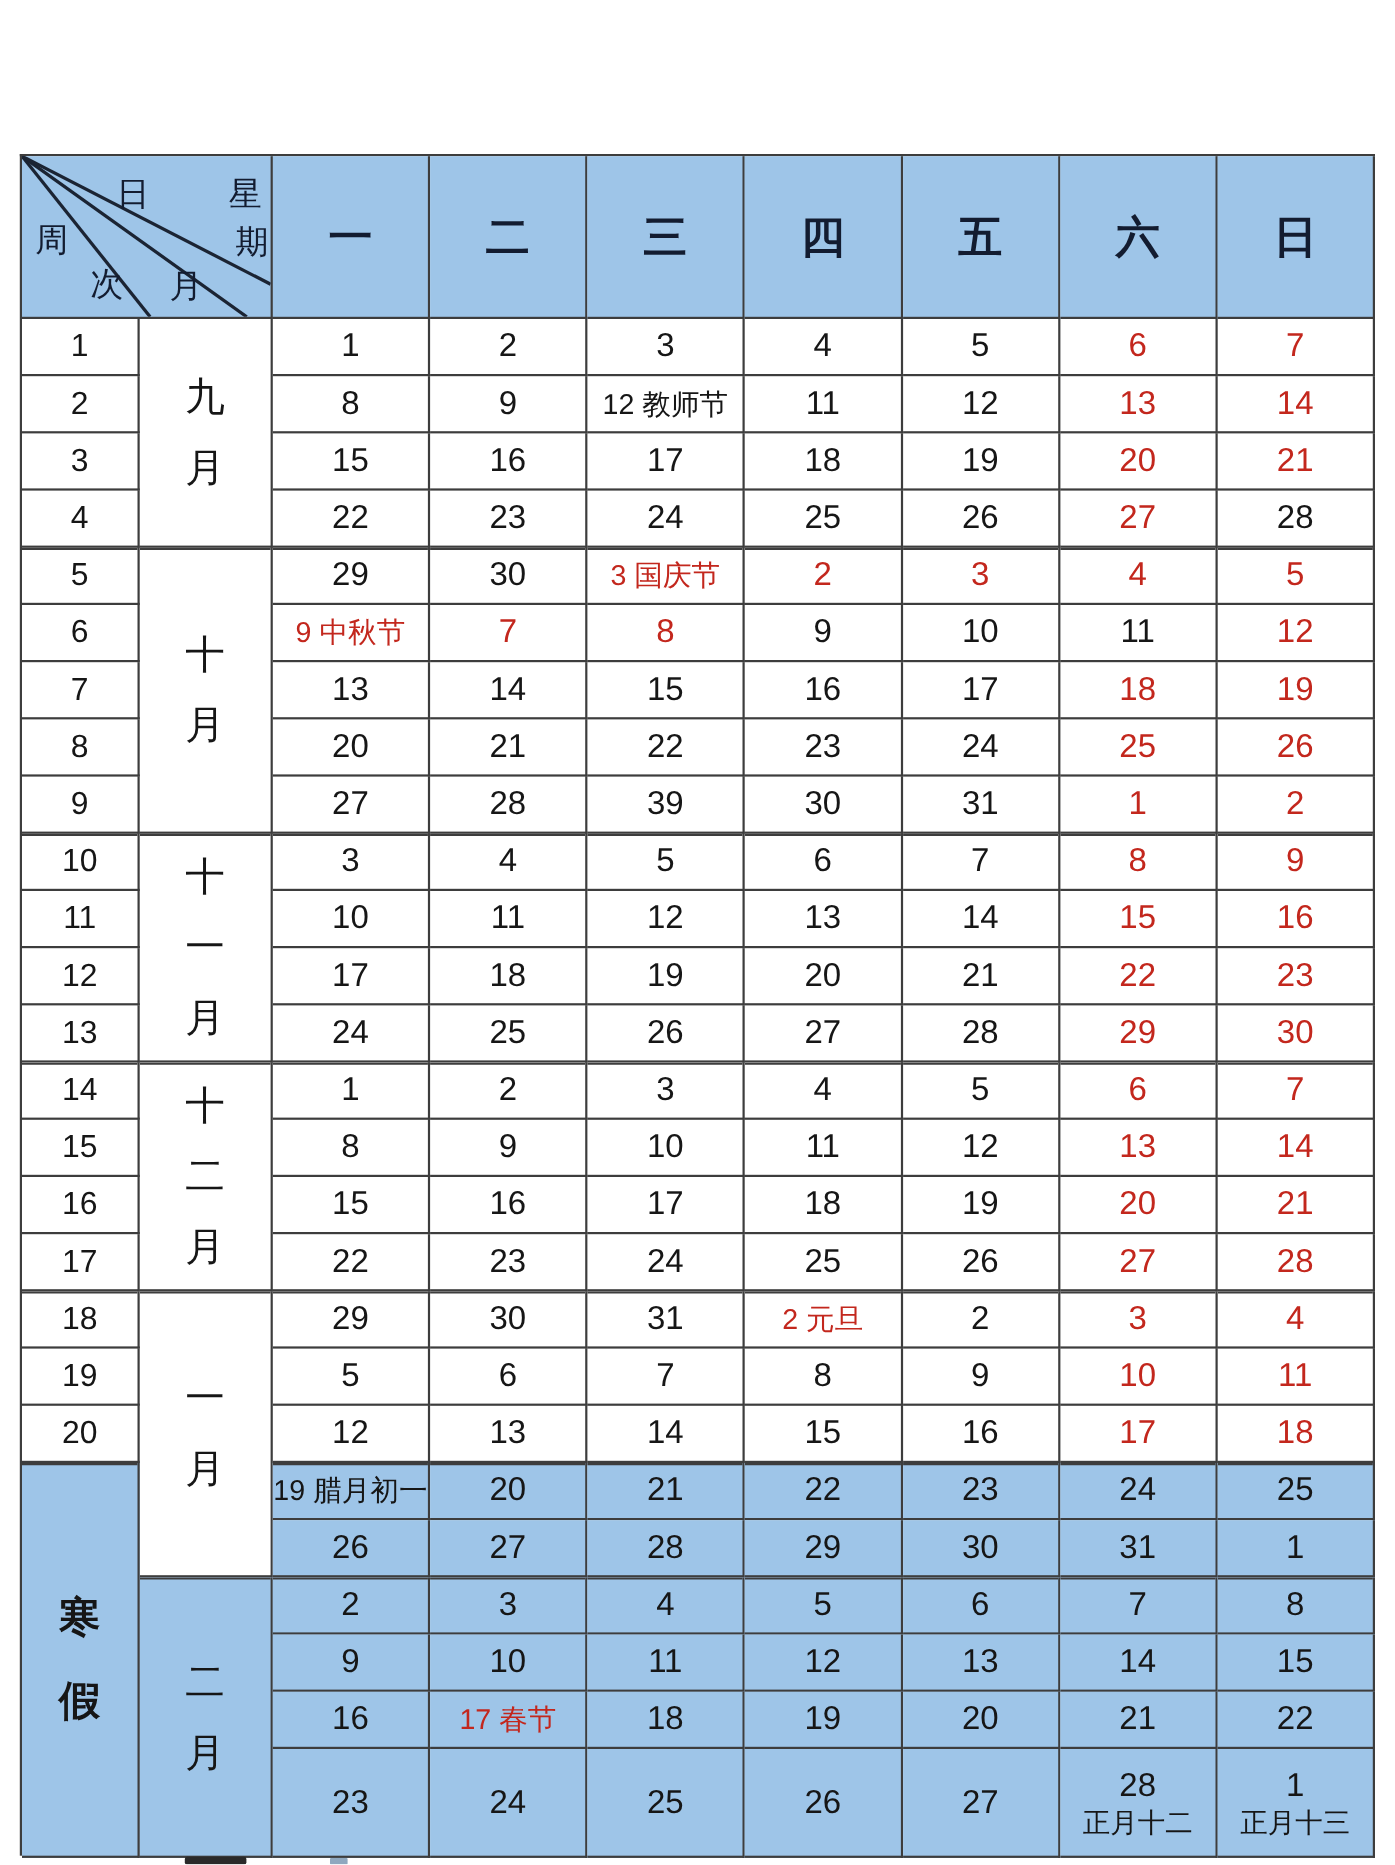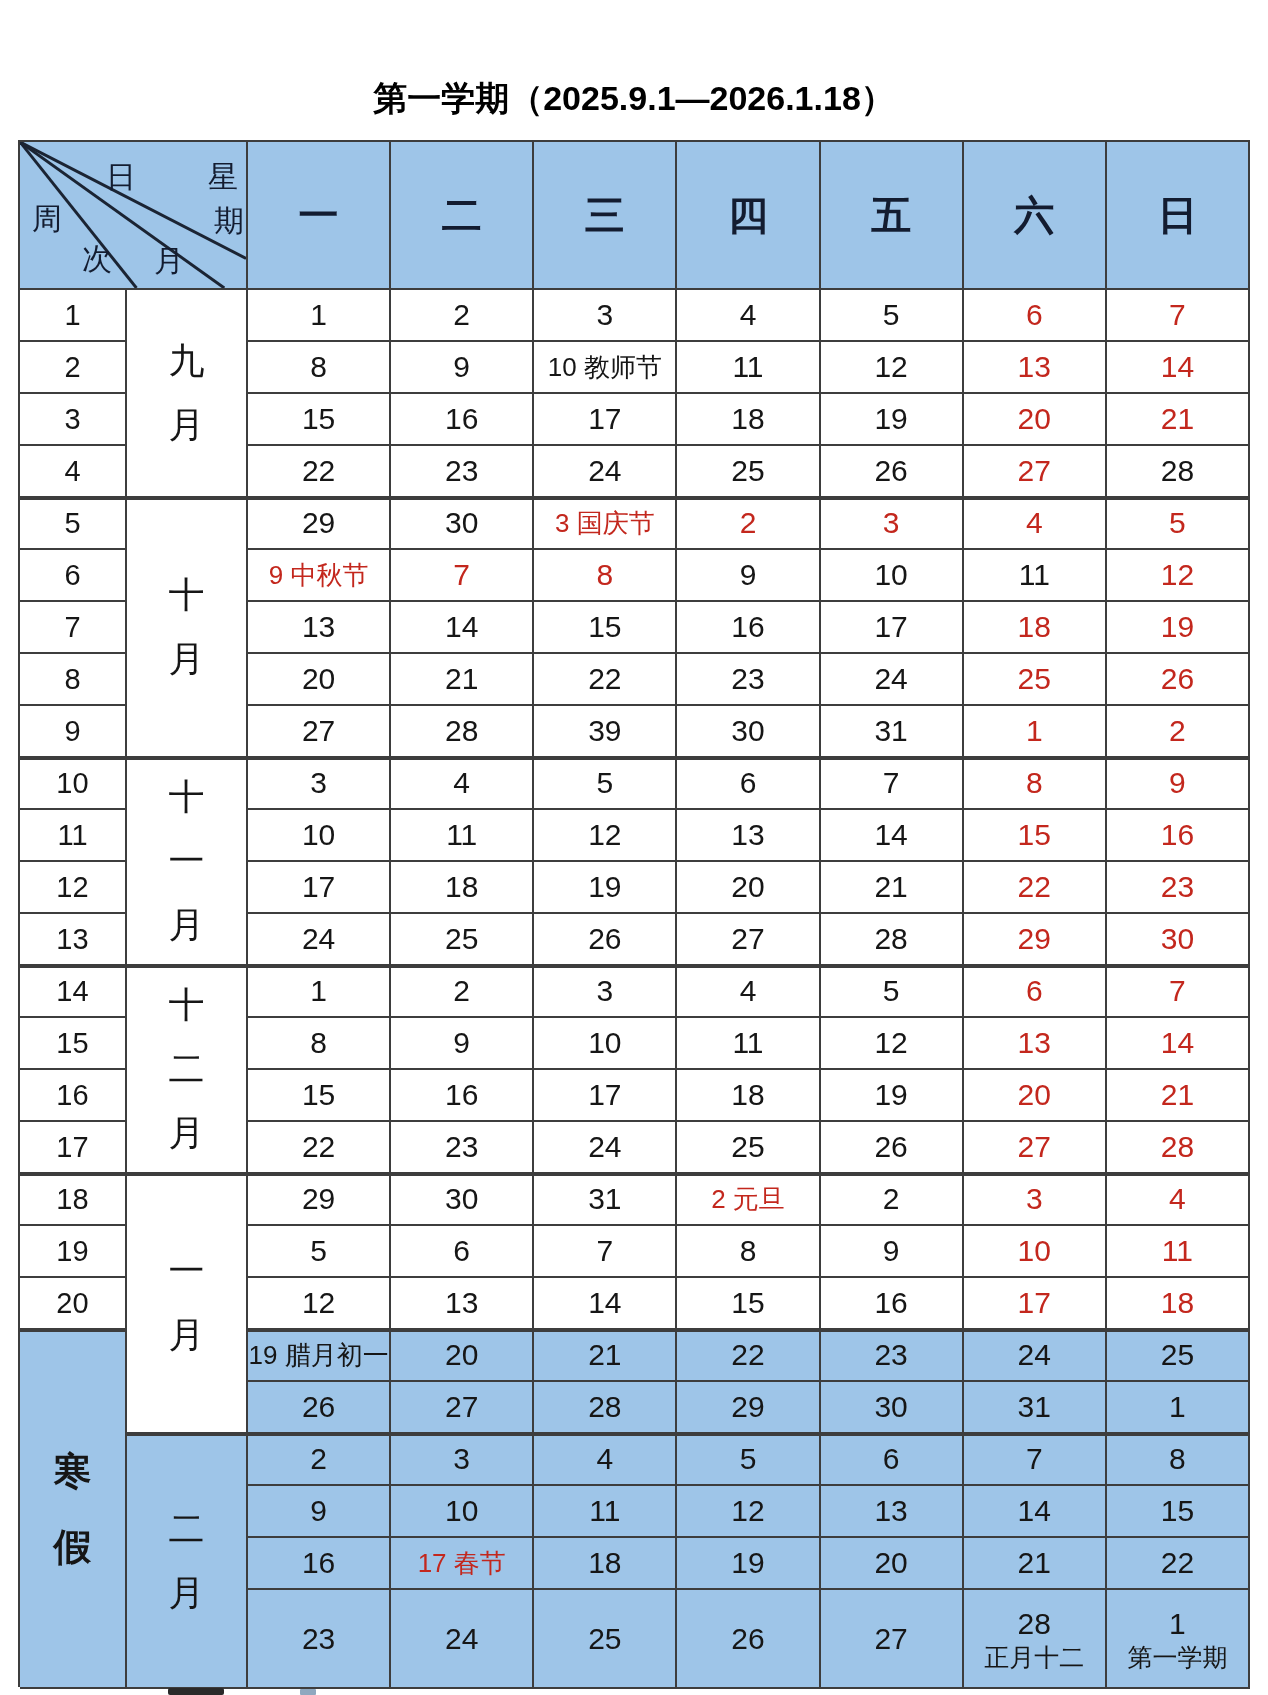--- a/index.html
+++ b/index.html
@@ -66,21 +66,20 @@
   }
   .frag{position:absolute;background:#2a2a2a;}
   .frag-a{left:168px;top:1688px;width:56px;height:7px;border-radius:2px;}
   .frag-b{left:300px;top:1689px;width:16px;height:6px;background:#8fa8bf;border-radius:1px;}
 </style>
 </head>
 <body>
 
 <div class="page">
 
-  <div class="subtitle">第一学期（2025.9.1—2026.1.18）</div>
 
   <div class="cal" id="cal-grid">
     <div class="corner">
       <svg viewBox="0 0 229 148" preserveAspectRatio="none">
         <line x1="0" y1="0" x2="118" y2="148" stroke="#1b2433" stroke-width="3"></line>
         <line x1="0" y1="0" x2="207" y2="148" stroke="#1b2433" stroke-width="3"></line>
         <line x1="0" y1="0" x2="229" y2="118" stroke="#1b2433" stroke-width="3"></line>
       </svg>
       <span class="lbl" style="left:86px;top:20px;">日</span>
       <span class="lbl" style="left:188px;top:20px;">星</span>
@@ -130,21 +129,21 @@
       <div class="cell date-cell" style="grid-area: 2 / 3;">1</div>
       <div class="cell date-cell" style="grid-area: 2 / 4;">2</div>
       <div class="cell date-cell" style="grid-area: 2 / 5;">3</div>
       <div class="cell date-cell" style="grid-area: 2 / 6;">4</div>
       <div class="cell date-cell" style="grid-area: 2 / 7;">5</div>
       <div class="cell date-cell red" style="grid-area: 2 / 8;">6</div>
       <div class="cell date-cell red" style="grid-area: 2 / 9;">7</div>
       <div class="cell week-cell" style="grid-area: 3 / 1;">2</div>
       <div class="cell date-cell" style="grid-area: 3 / 3;">8</div>
       <div class="cell date-cell" style="grid-area: 3 / 4;">9</div>
-      <div class="cell date-cell holiday" style="grid-area: 3 / 5;">10 教师节</div>
+      <div class="cell date-cell holiday" style="grid-area: 3 / 5;">12 教师节</div>
       <div class="cell date-cell" style="grid-area: 3 / 6;">11</div>
       <div class="cell date-cell" style="grid-area: 3 / 7;">12</div>
       <div class="cell date-cell red" style="grid-area: 3 / 8;">13</div>
       <div class="cell date-cell red" style="grid-area: 3 / 9;">14</div>
       <div class="cell week-cell" style="grid-area: 4 / 1;">3</div>
       <div class="cell date-cell" style="grid-area: 4 / 3;">15</div>
       <div class="cell date-cell" style="grid-area: 4 / 4;">16</div>
       <div class="cell date-cell" style="grid-area: 4 / 5;">17</div>
       <div class="cell date-cell" style="grid-area: 4 / 6;">18</div>
       <div class="cell date-cell" style="grid-area: 4 / 7;">19</div>
@@ -328,20 +327,20 @@
       <div class="cell date-cell blue" style="grid-area: 27 / 7;">27</div>
       <div class="cell date-cell blue" style="grid-area: 27 / 8;">
         <div class="cell-stack">
           <span>28</span>
           <span class="sub-line">正月十二</span>
         </div>
       </div>
       <div class="cell date-cell blue" style="grid-area: 27 / 9;">
         <div class="cell-stack">
           <span>1</span>
-          <span class="sub-line">第一学期</span>
+          <span class="sub-line">正月十三</span>
         </div>
       </div>
     </div>
 
   <div class="frag frag-a"></div>
   <div class="frag frag-b"></div>
 </div>
 
 </body></html>

